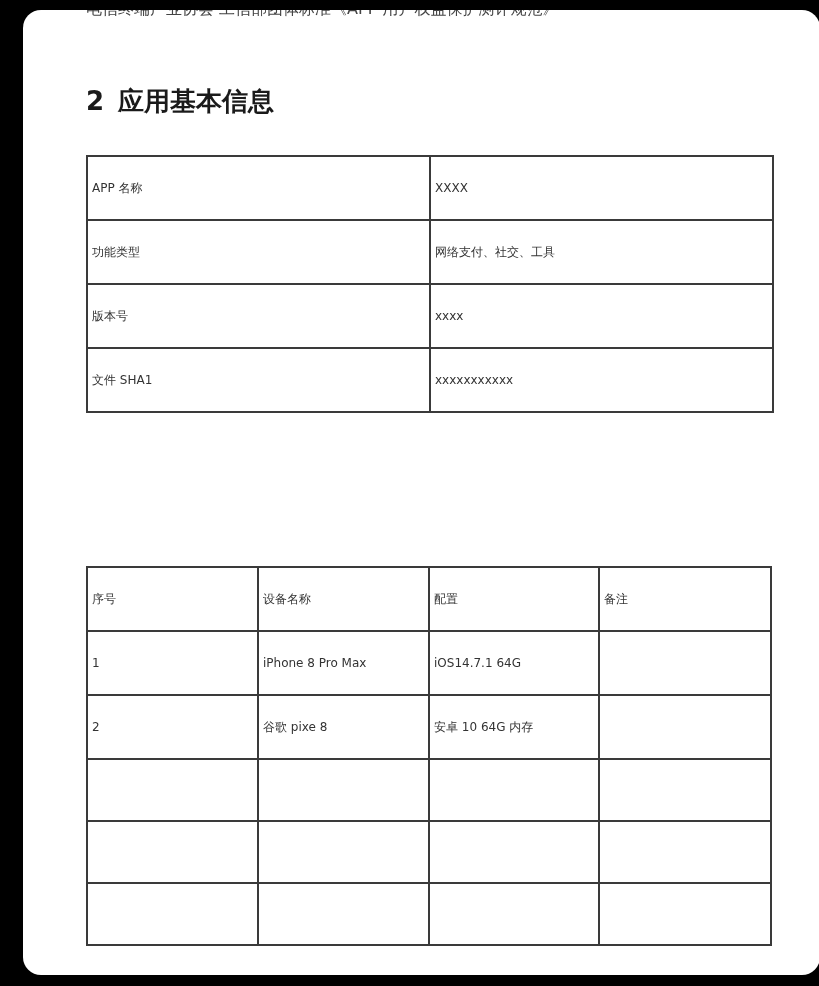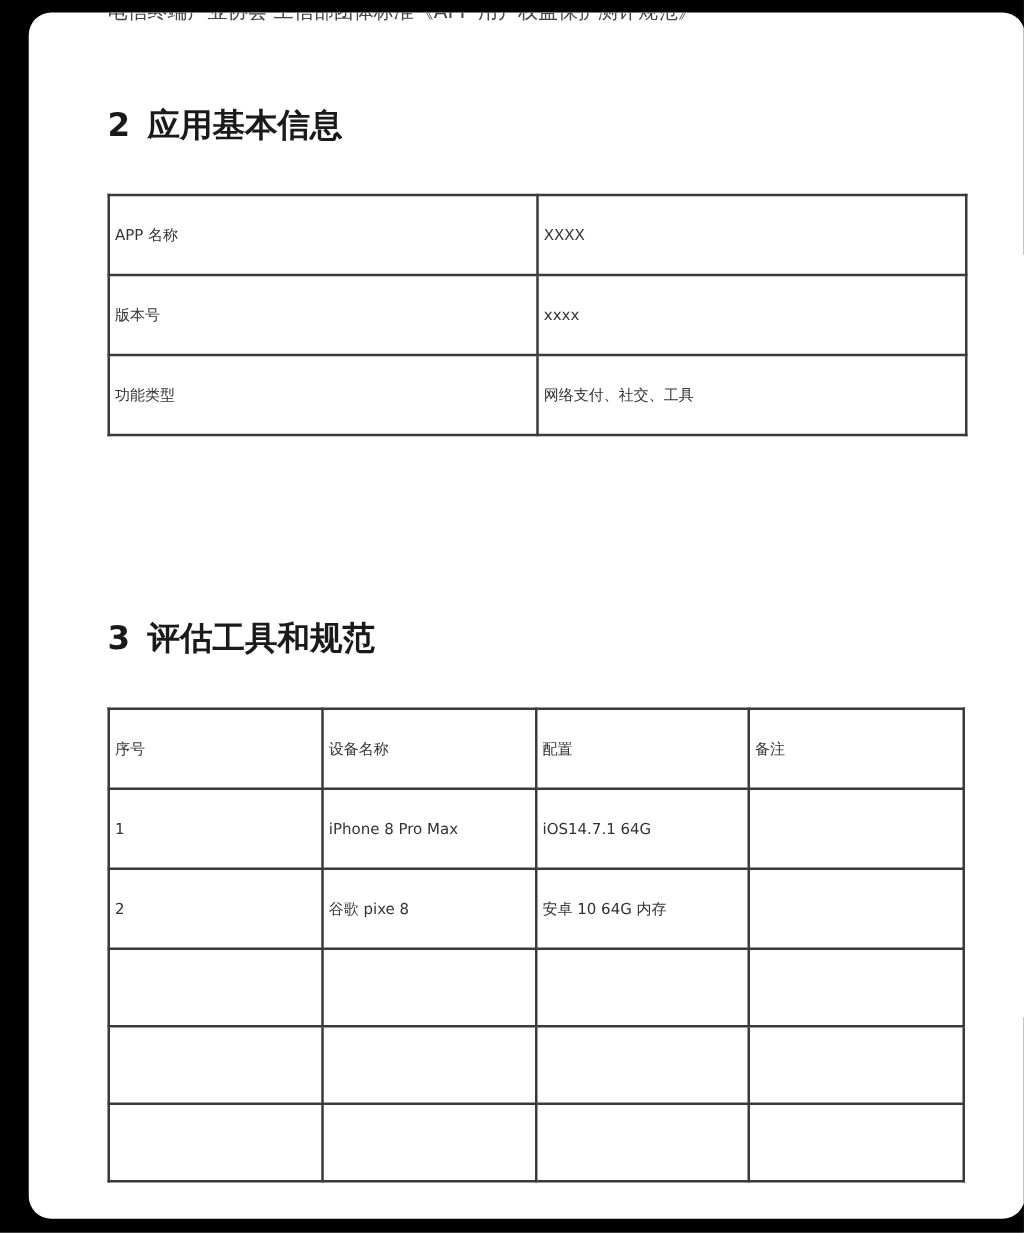--- a/index.html
+++ b/index.html
@@ -93,33 +93,34 @@
     <colgroup>
       <col style="width:343px">
       <col style="width:343px">
     </colgroup>
     <tbody>
       <tr>
         <td>APP 名称</td>
         <td>XXXX</td>
       </tr>
       <tr>
+        <td>功能类型</td>
+        <td>网络支付、社交、工具</td>
+      </tr>
+      <tr>
         <td>版本号</td>
         <td class="small">xxxx</td>
       </tr>
       <tr>
-        <td>功能类型</td>
-        <td>网络支付、社交、工具</td>
+        <td>文件 SHA1</td>
+        <td class="small">xxxxxxxxxxx</td>
       </tr>
     </tbody>
   </table>
 
-  <h2 class="section-title" style="top:484px;">
-    <span class="num">3</span><span>评估工具和规范</span>
-  </h2>
 
   <table class="doc-table t2">
     <colgroup>
       <col style="width:171px">
       <col style="width:171px">
       <col style="width:170px">
       <col style="width:172px">
     </colgroup>
     <tbody>
       <tr>

